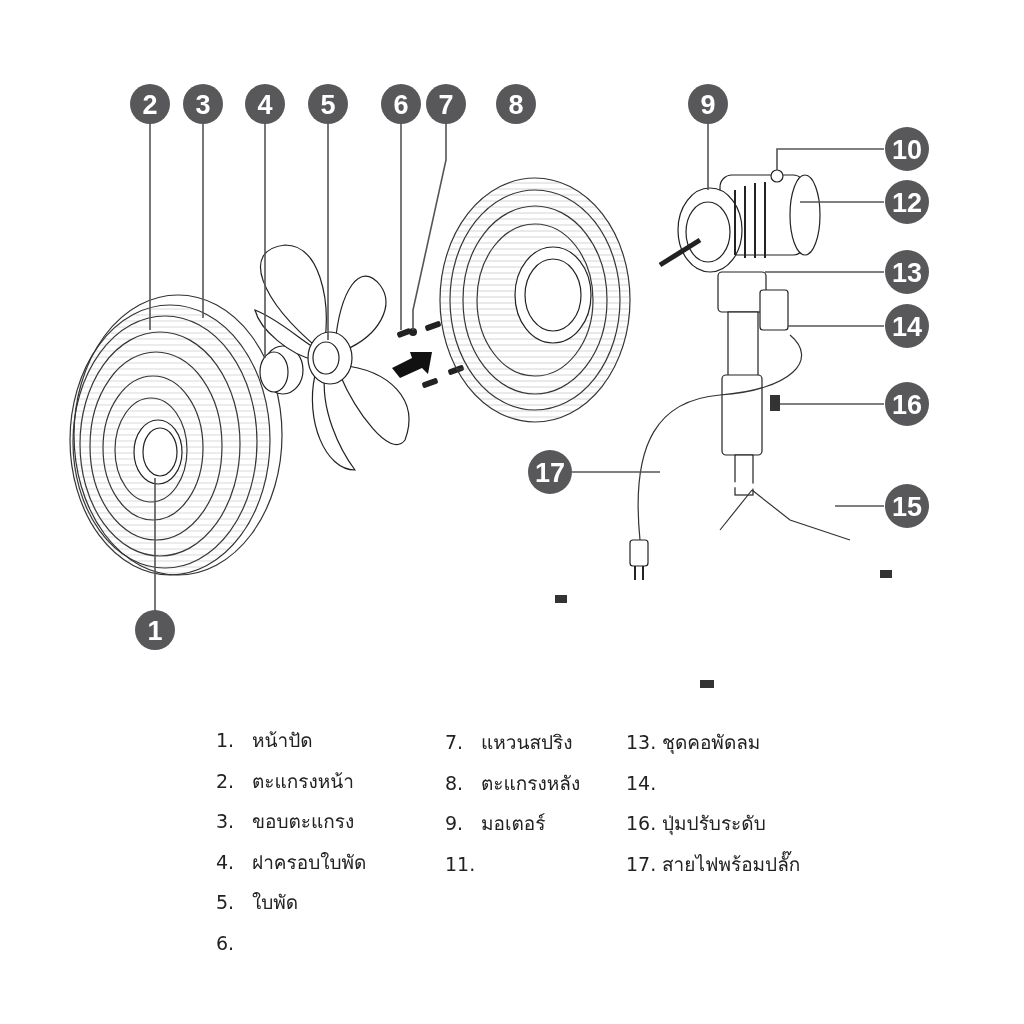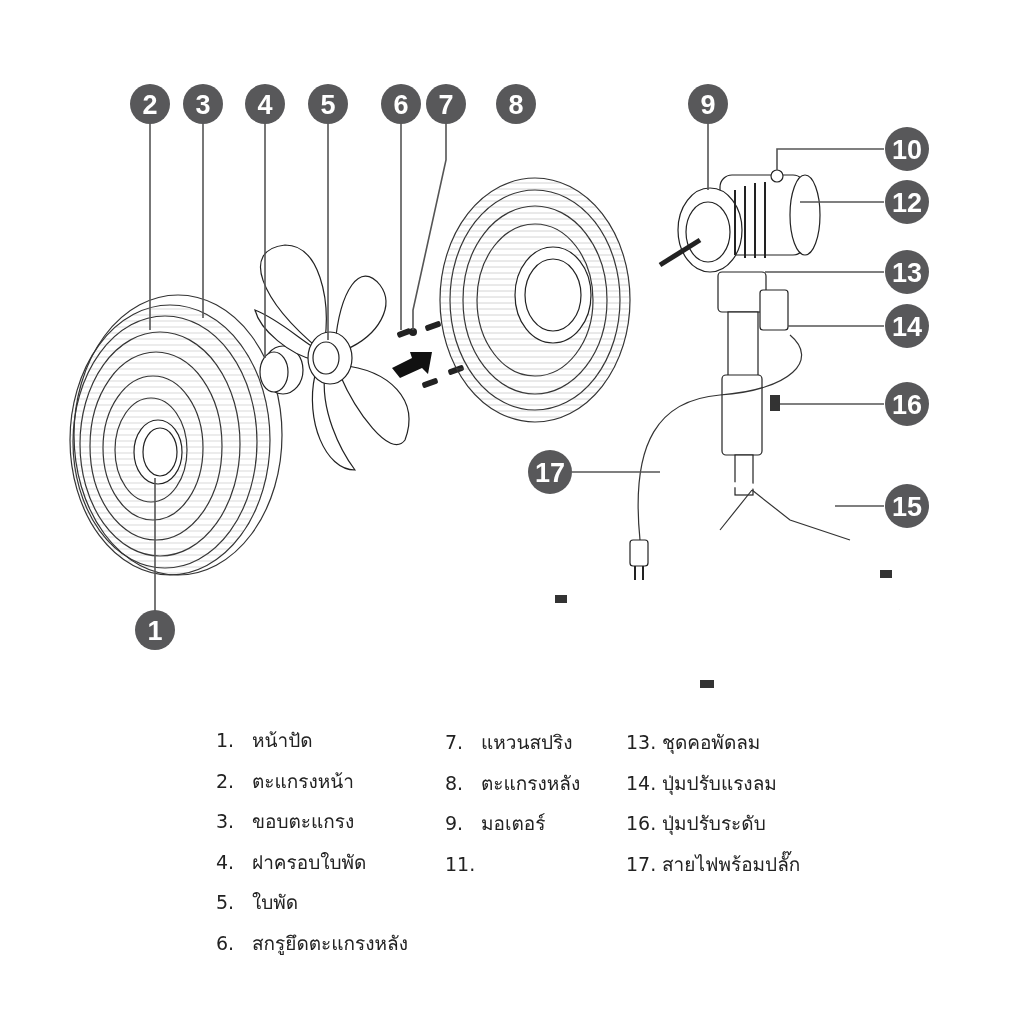--- a/index.html
+++ b/index.html
@@ -224,21 +224,20 @@
   <div class="item">
       <span class="num">4.</span>
       <span>ฝาครอบใบพัด</span>
     </div>
   <div class="item">
       <span class="num">5.</span>
       <span>ใบพัด</span>
     </div>
   <div class="item">
       <span class="num">6.</span>
-      <span>สกรูยึดตะแกรงหลัง</span>
     </div>
 </div>
 
 <div class="legend" id="legend-col2">
   <div class="item">
       <span class="num">7.</span>
       <span>แหวนสปริง</span>
     </div>
   <div class="item">
       <span class="num">8.</span>
@@ -253,21 +252,20 @@
     </div>
 </div>
 
 <div class="legend" id="legend-col3">
   <div class="item">
       <span class="num">13.</span>
       <span>ชุดคอพัดลม</span>
     </div>
   <div class="item">
       <span class="num">14.</span>
-      <span>ปุ่มปรับแรงลม</span>
     </div>
   <div class="item">
       <span class="num">16.</span>
       <span>ปุ่มปรับระดับ</span>
     </div>
   <div class="item">
       <span class="num">17.</span>
       <span>สายไฟพร้อมปลั๊ก</span>
     </div>
 </div>

